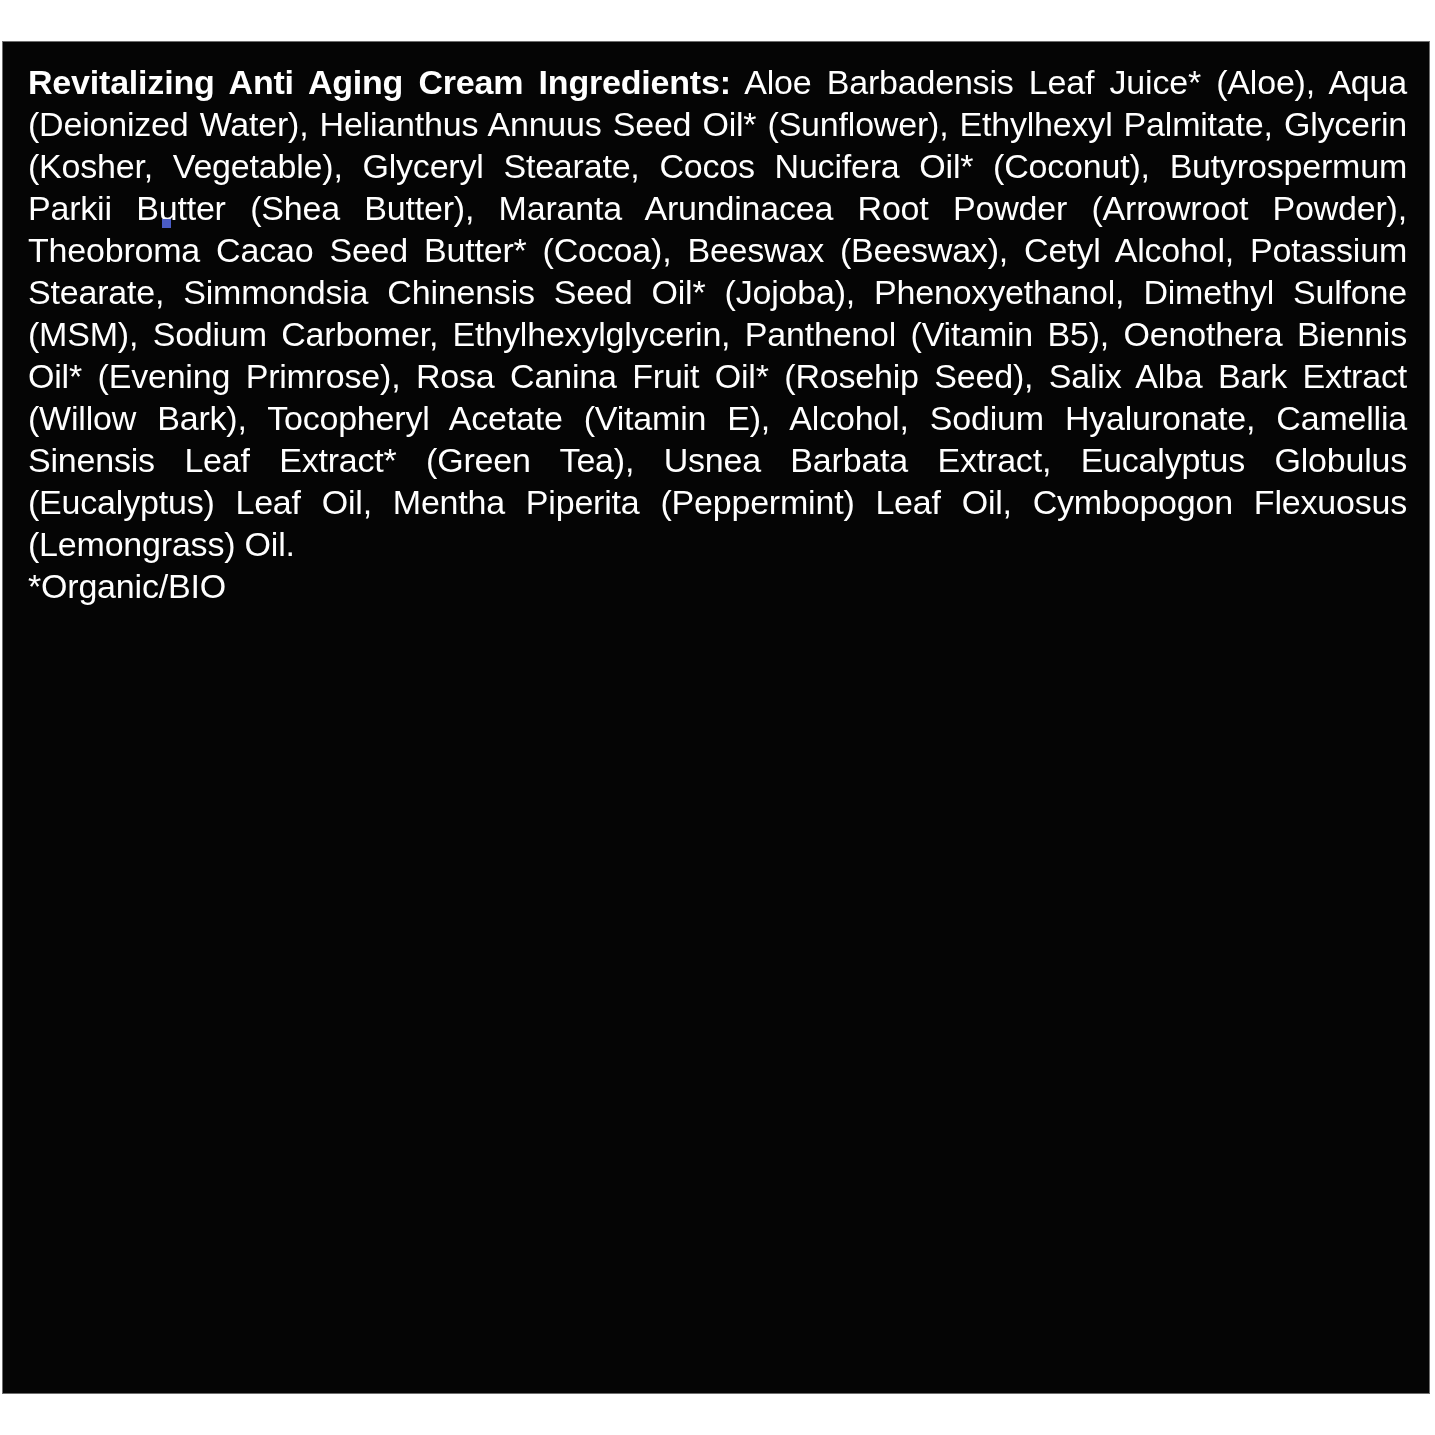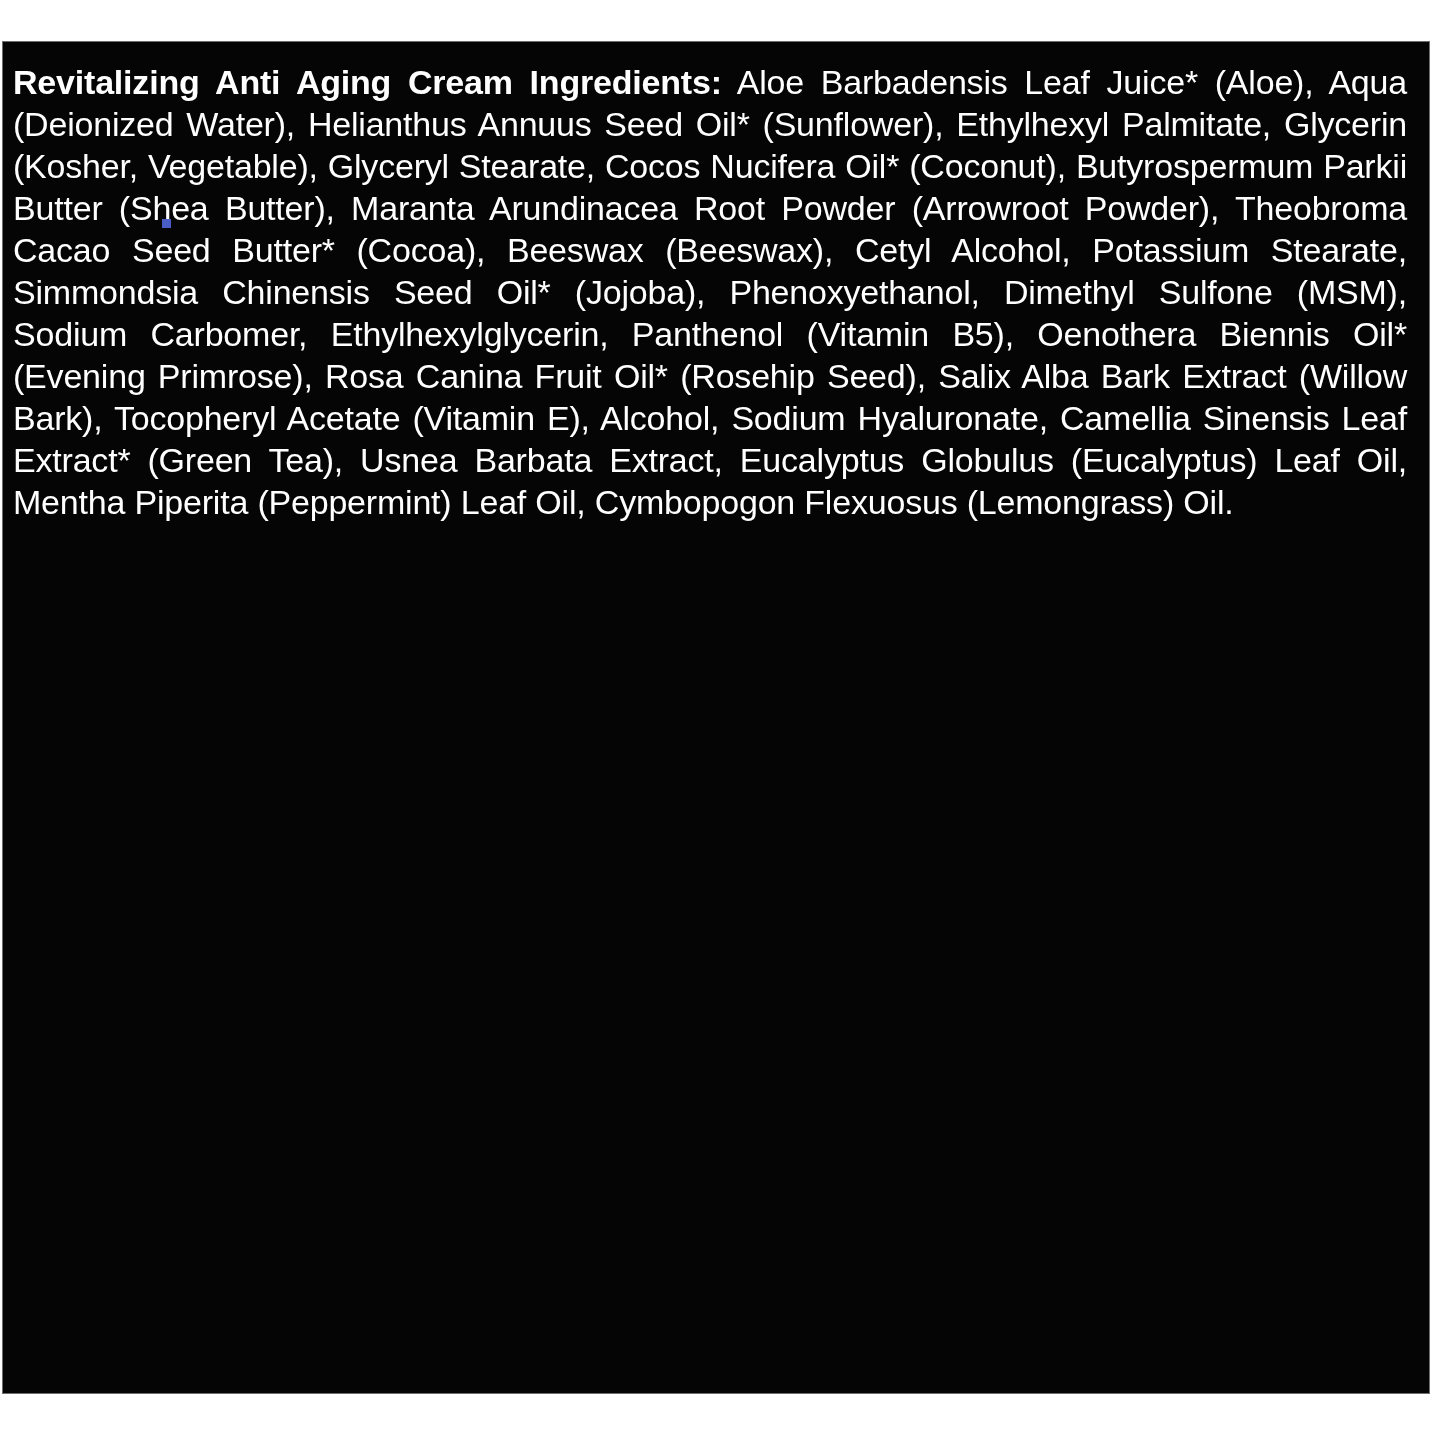--- a/index.html
+++ b/index.html
@@ -19,21 +19,21 @@
     position: absolute;
     left: 2px;
     top: 41px;
     width: 1428px;
     height: 1353px;
     background: #050505;
     border: 1px solid #6e6e6e;
     box-sizing: border-box;
   }
   .text-wrap {
-    padding: 19px 22px 0 10px;
+    padding: 19px 22px 0 25px;
     color: #ffffff;
   }
   .ingredients {
     margin: 0;
     font-size: 34px;
     line-height: 42px;
     letter-spacing: -0.2px;
     text-align: justify;
     color: #ffffff;
   }
@@ -57,16 +57,17 @@
     background: #4a5cc5;
   }
 </style>
 </head>
 <body>
 
 <div class="page">
   <div class="panel">
     <div class="text-wrap">
       <p class="ingredients"><span class="heading">Revitalizing Anti Aging Cream Ingredients:</span><span> Aloe Barbadensis Leaf Juice* (Aloe), Aqua (Deionized Water), Helianthus Annuus Seed Oil* (Sunflower), Ethylhexyl Palmitate, Glycerin (Kosher, Vegetable), Glyceryl Stearate, Cocos Nucifera Oil* (Coconut), Butyrospermum Parkii Butter (Shea Butter), Maranta Arundinacea Root Powder (Arrowroot Powder), Theobroma Cacao Seed Butter* (Cocoa), Beeswax (Beeswax), Cetyl Alcohol, Potassium Stearate, Simmondsia Chinensis Seed Oil* (Jojoba), Phenoxyethanol, Dimethyl Sulfone (MSM), Sodium Carbomer, Ethylhexylglycerin, Panthenol (Vitamin B5), Oenothera Biennis Oil* (Evening Primrose), Rosa Canina Fruit Oil* (Rosehip Seed), Salix Alba Bark Extract (Willow Bark), Tocopheryl Acetate (Vitamin E), Alcohol, Sodium Hyaluronate, Camellia Sinensis Leaf Extract* (Green Tea), Usnea Barbata Extract, Eucalyptus Globulus (Eucalyptus) Leaf Oil, Mentha Piperita (Peppermint) Leaf Oil, Cymbopogon Flexuosus (Lemongrass) Oil.</span></p>
+      <p class="organic">*Organic/BIO</p>
     </div>
     <span class="cursor-artifact"></span>
   </div>
 </div>
 
 </body></html>

